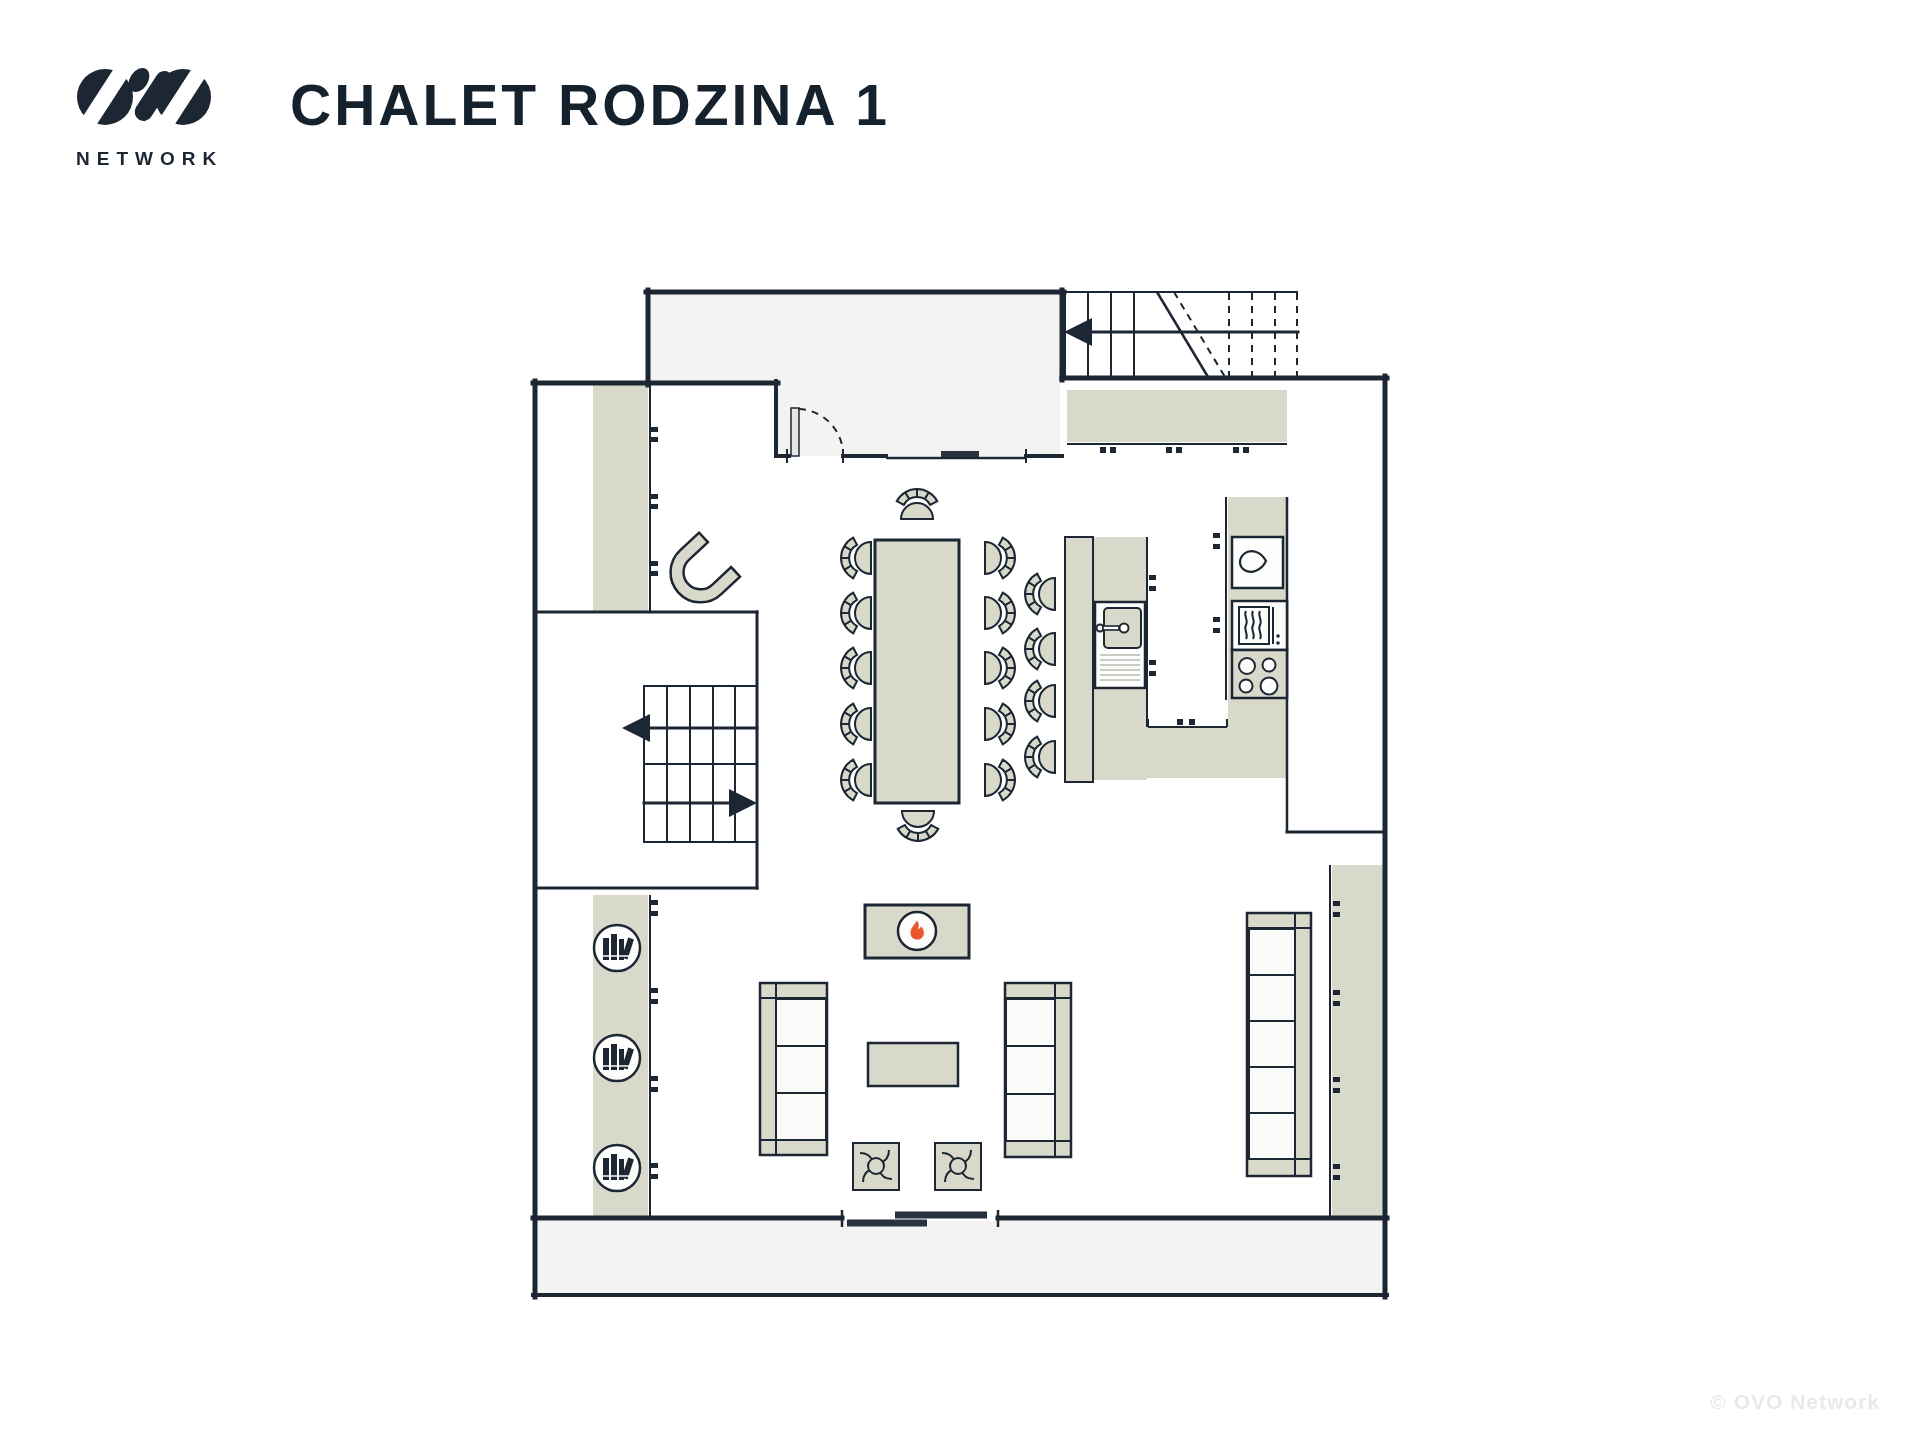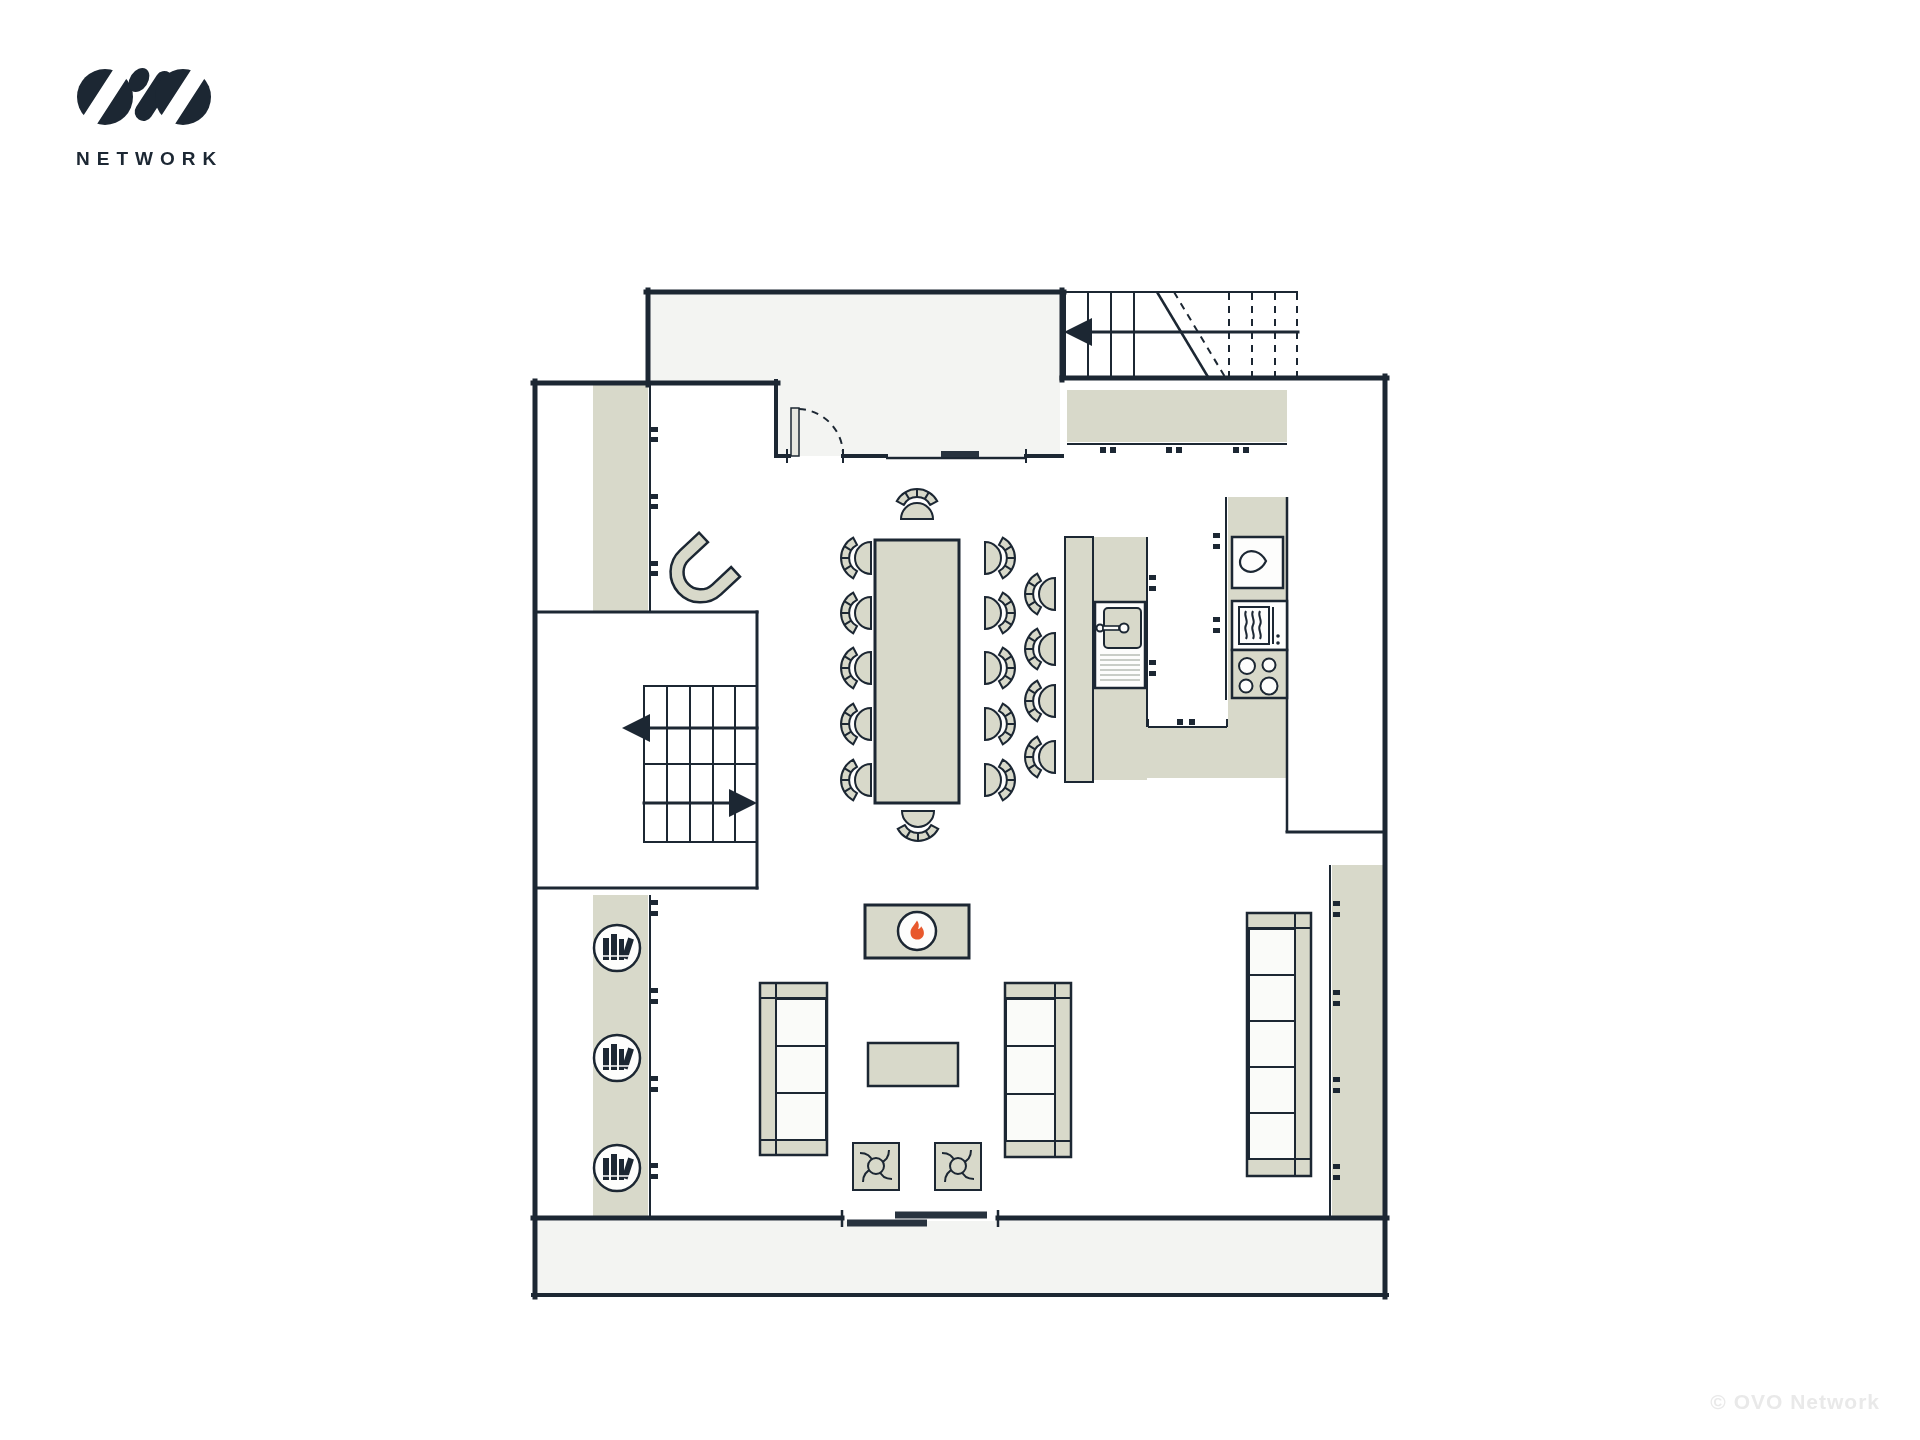--- a/index.html
+++ b/index.html
@@ -36,20 +36,21 @@
     <svg width="136" height="78" viewBox="0 0 136 78">
       <circle cx="29" cy="37" r="28" fill="#1c2733"></circle>
       <rect x="21" y="0" width="16" height="74" rx="8" transform="rotate(33 29 37)" fill="#ffffff"></rect>
       <ellipse cx="63" cy="20" rx="9" ry="13" transform="rotate(33 63 20)" fill="#1c2733"></ellipse>
       <rect x="69" y="8" width="18" height="56" rx="9" transform="rotate(33 78 36)" fill="#1c2733"></rect>
       <circle cx="107" cy="37" r="28" fill="#1c2733"></circle>
       <rect x="99" y="0" width="16" height="74" rx="8" transform="rotate(33 107 37)" fill="#ffffff"></rect>
     </svg>
     <div class="logo-sub">NETWORK</div>
   </div>
+  <div class="page-title">CHALET RODZINA 1</div>
 </div>
 
 <svg width="1920" height="1440" viewBox="0 0 1920 1440" style="position:absolute;left:0;top:0;">
 
   <g>
     <rect x="650" y="294" width="410" height="87" class="roomfill"></rect>
     <rect x="778" y="381" width="282" height="75" class="roomfill"></rect>
   </g>
   <rect x="538" y="1221" width="845" height="72" class="roomfill"></rect>
 

